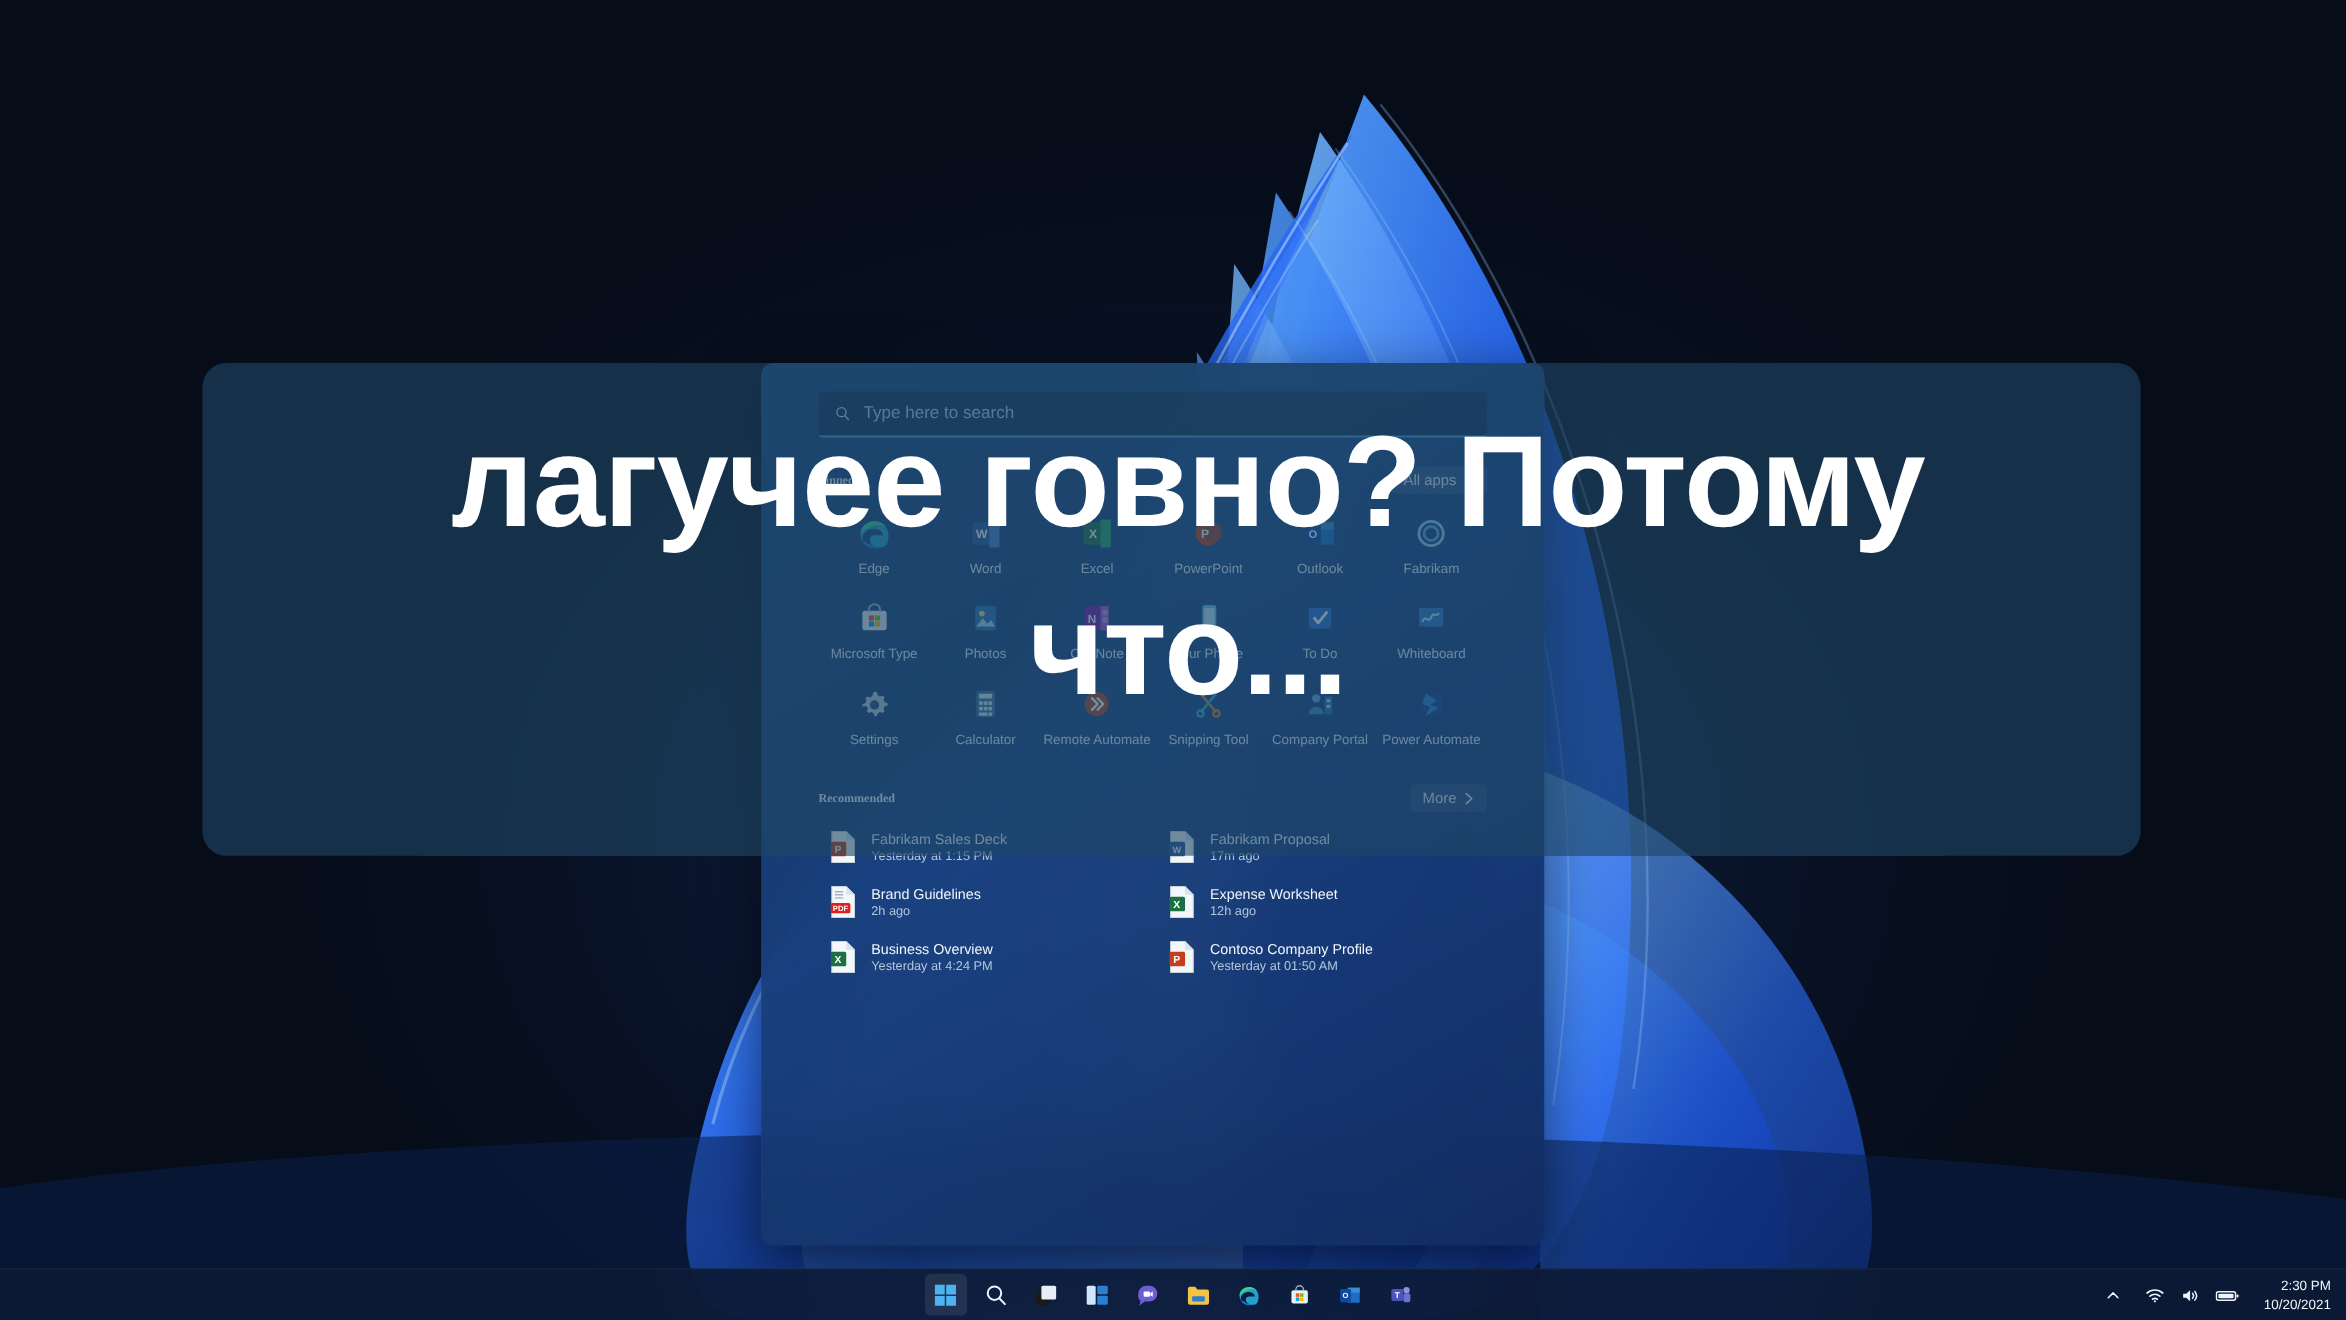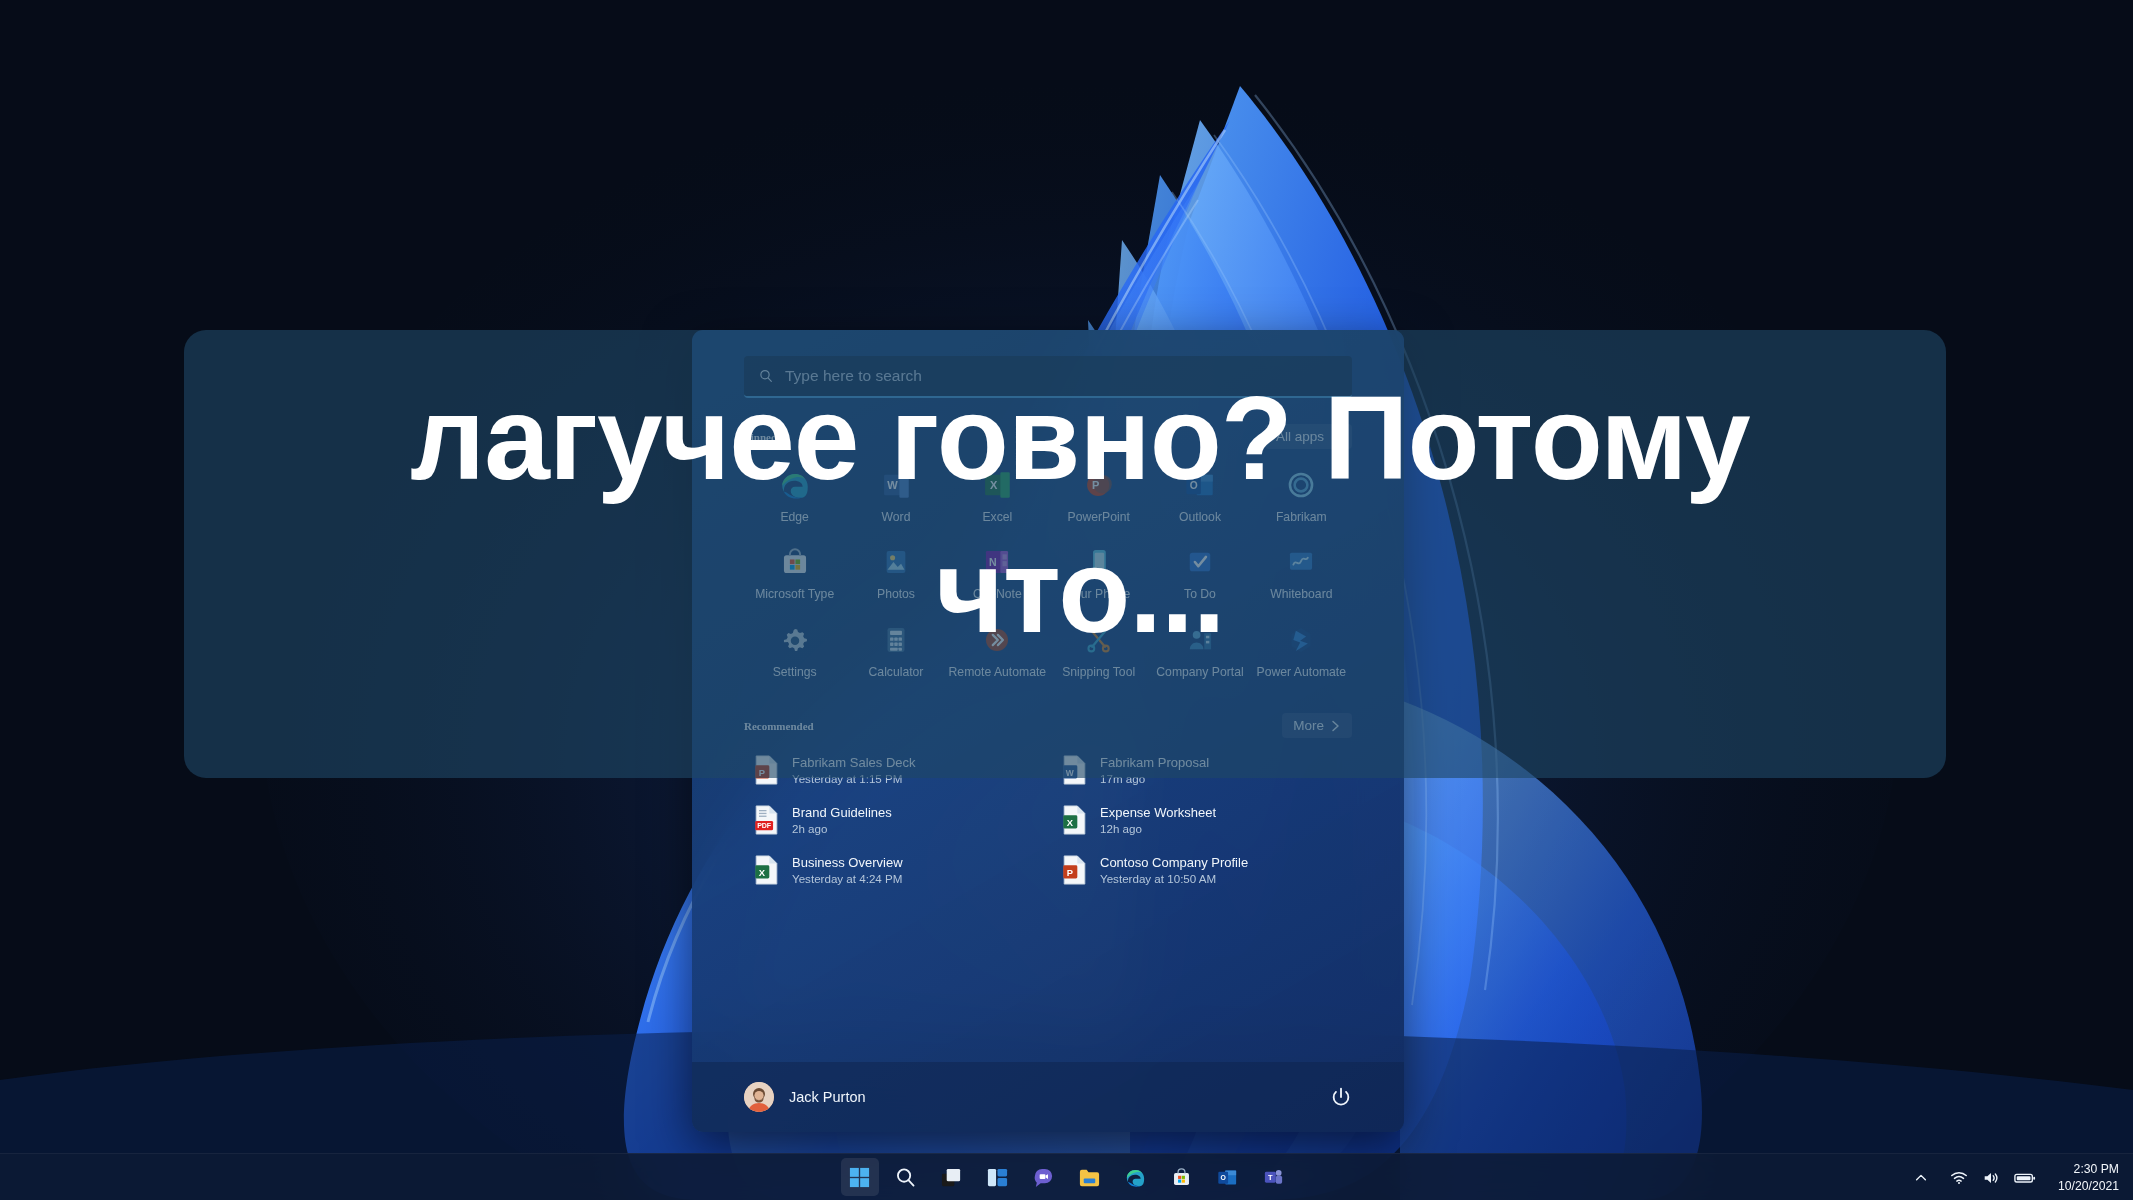--- a/index.html
+++ b/index.html
@@ -509,44 +509,26 @@
 
       <div class="rec">
         <svg class="fi" viewBox="0 0 26 32">
           <path d="M2 1h14l8 8v22H2z" fill="#f4f7fa" stroke="#c6d3e0"></path>
           <path d="M16 1l8 8h-8z" fill="#d8e4ef"></path>
           <rect x="1" y="11" width="15" height="14" rx="1.5" fill="#c43e1c"></rect>
           <text x="8" y="22" font-size="10" font-weight="bold" fill="#fff" text-anchor="middle" font-family="Liberation Sans">P</text>
         </svg>
         <span class="tx">
           <span class="nm">Contoso Company Profile</span>
-          <span class="tm">Yesterday at 10:50 AM</span>
+          <span class="tm">Yesterday at 01:50 AM</span>
         </span>
       </div>
     </div>
   </div>
 
-  <div class="acct">
-    <span class="av">
-      <svg viewBox="0 0 30 30" width="30" height="30">
-        <circle cx="15" cy="15" r="15" fill="#e7d2c2"></circle>
-        <circle cx="15" cy="12" r="6" fill="#6b4a33"></circle>
-        <circle cx="15" cy="13.5" r="4.6" fill="#e0b495"></circle>
-        <path d="M10.5 15.5c1 3.5 8 3.5 9 0 .4 3-1.6 5-4.5 5s-4.9-2-4.5-5z" fill="#7a5238"></path>
-        <path d="M4 30c1-6 5.5-9 11-9s10 3 11 9z" fill="#e2603c"></path>
-      </svg>
-    </span>
-    <span class="nmx">Jack Purton</span>
-    <span class="pw">
-      <svg viewBox="0 0 24 24" width="22" height="22">
-        <path d="M12 3v9" stroke="#eef4fb" stroke-width="2" stroke-linecap="round"></path>
-        <path d="M6.5 6.5a8 8 0 1 0 11 0" fill="none" stroke="#eef4fb" stroke-width="2" stroke-linecap="round"></path>
-      </svg>
-    </span>
-  </div>
 </div>
 
 <div id="meme-banner"></div>
 <div id="meme-text">
   <span class="ml">лагучее говно? Потому</span>
   <span class="ml">что...</span>
 </div>
 
 <div id="taskbar">
   <div id="tb-center">

